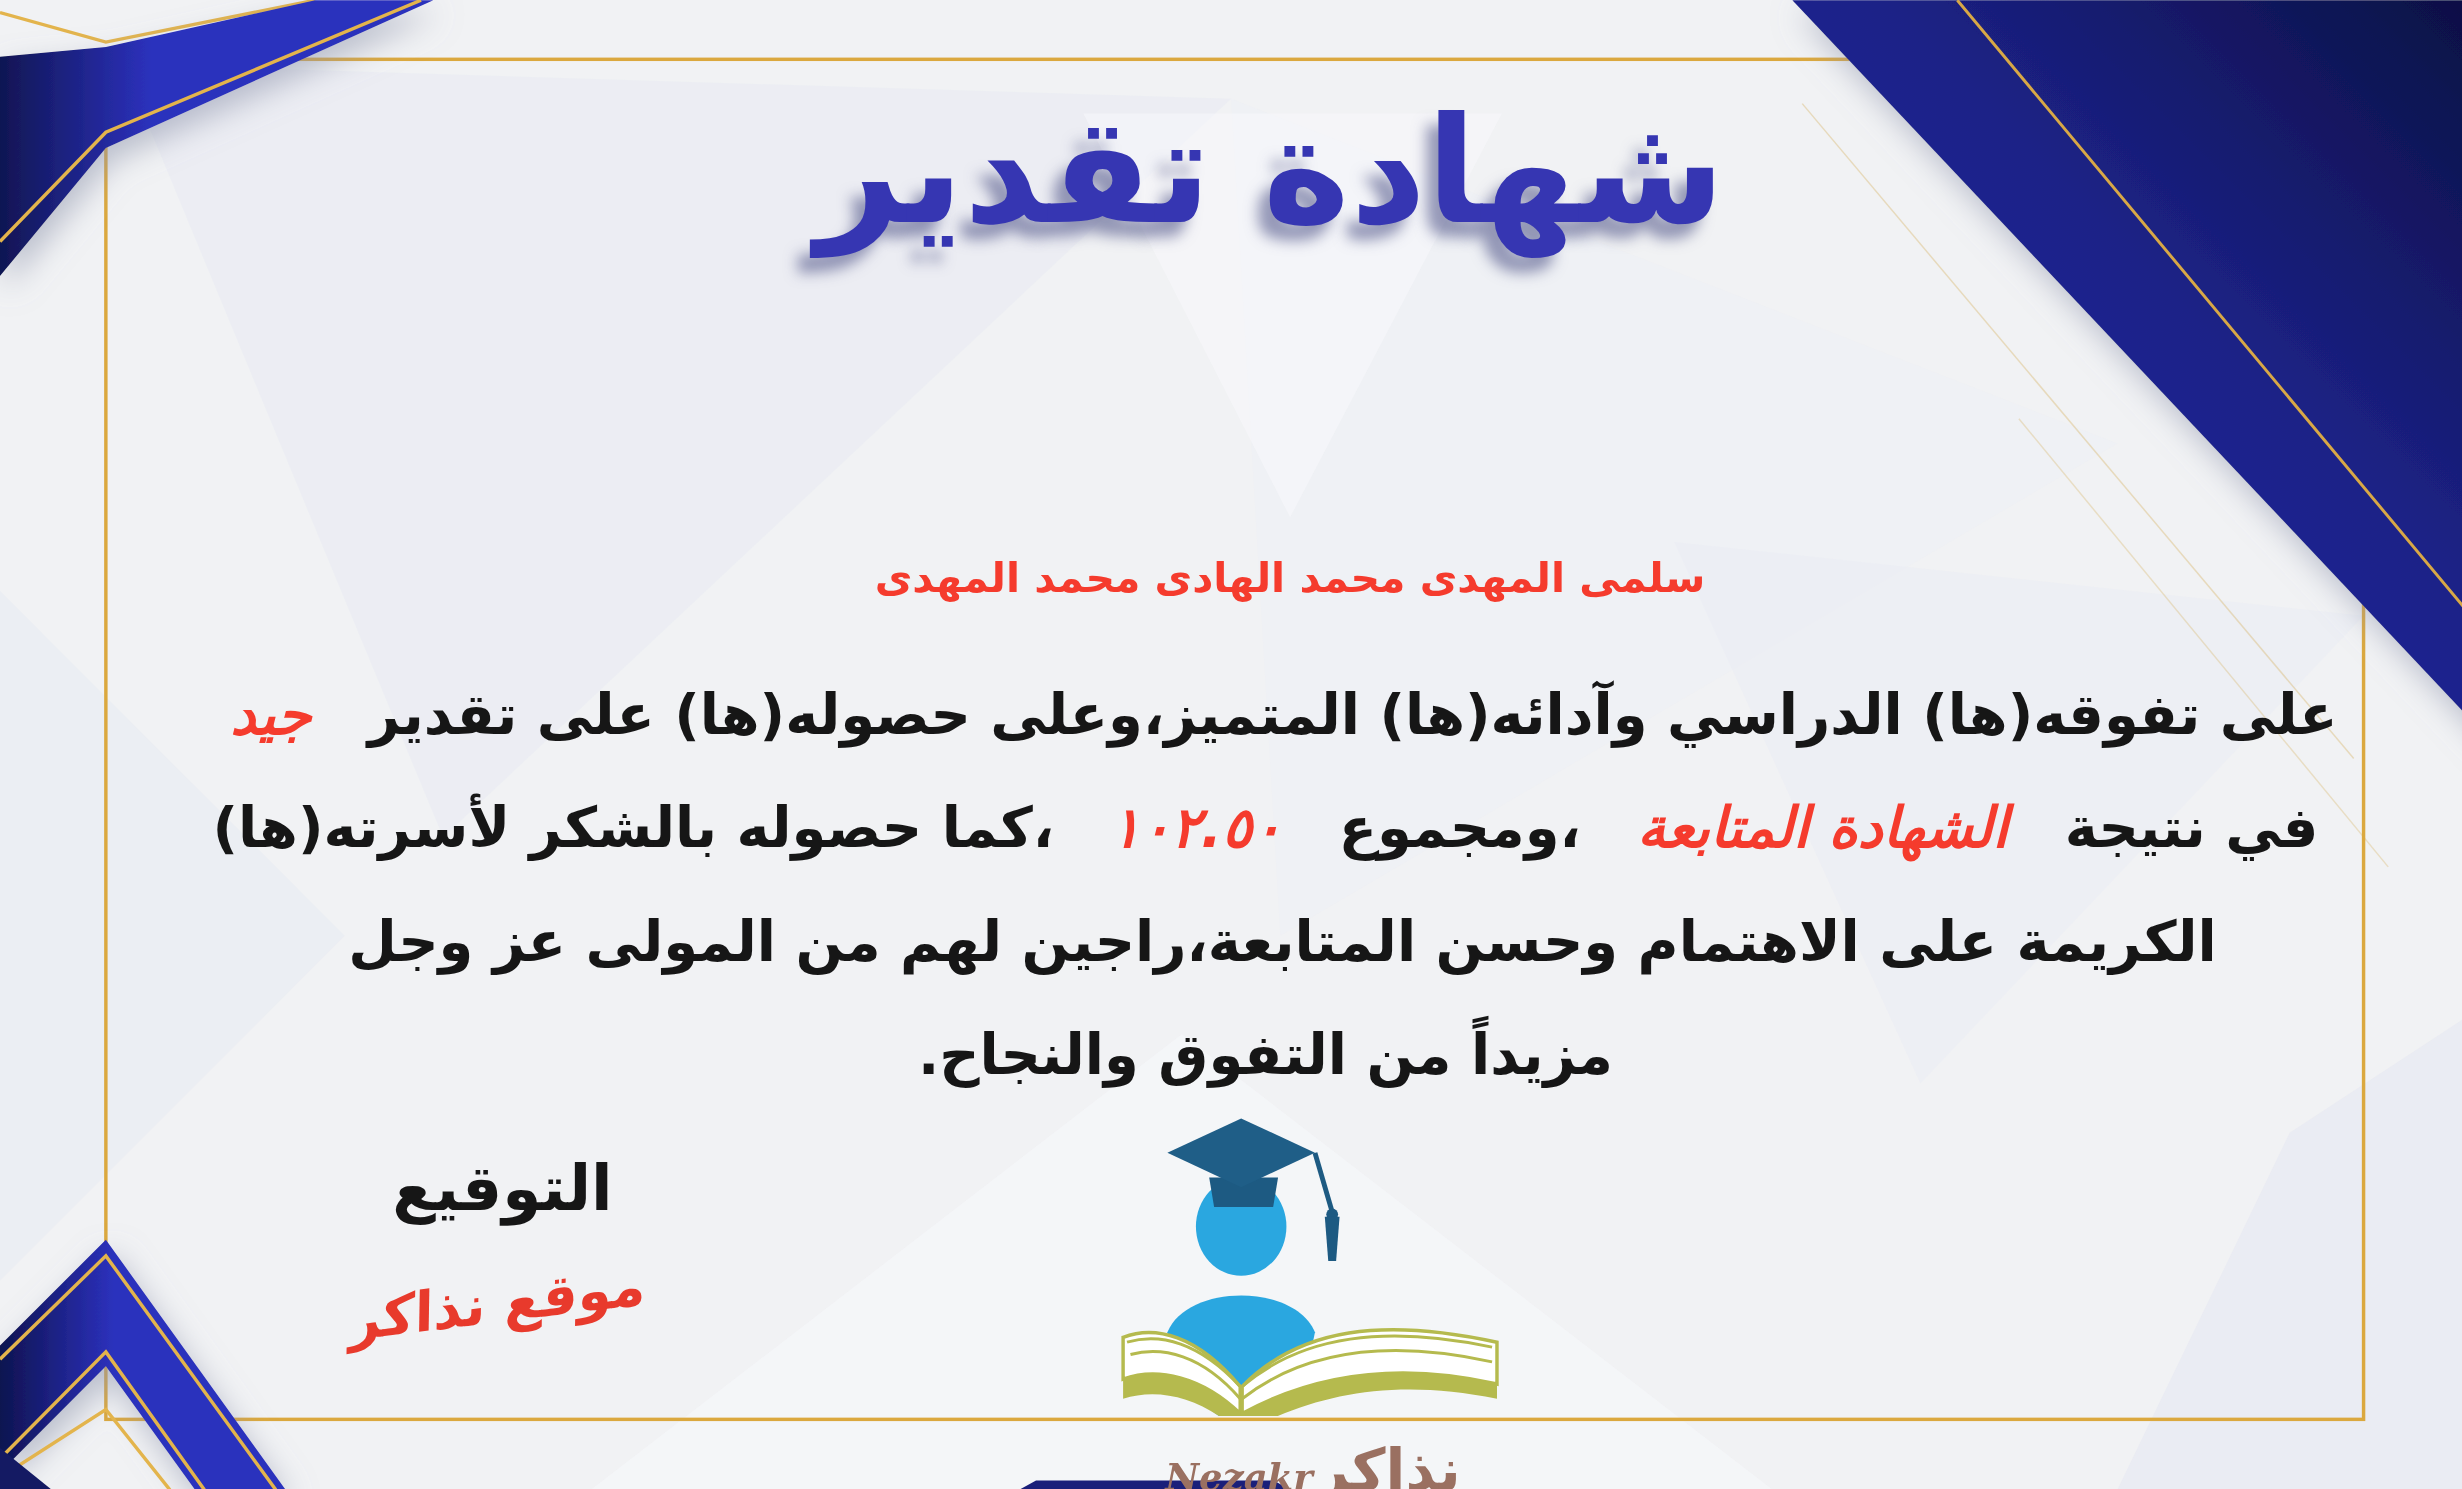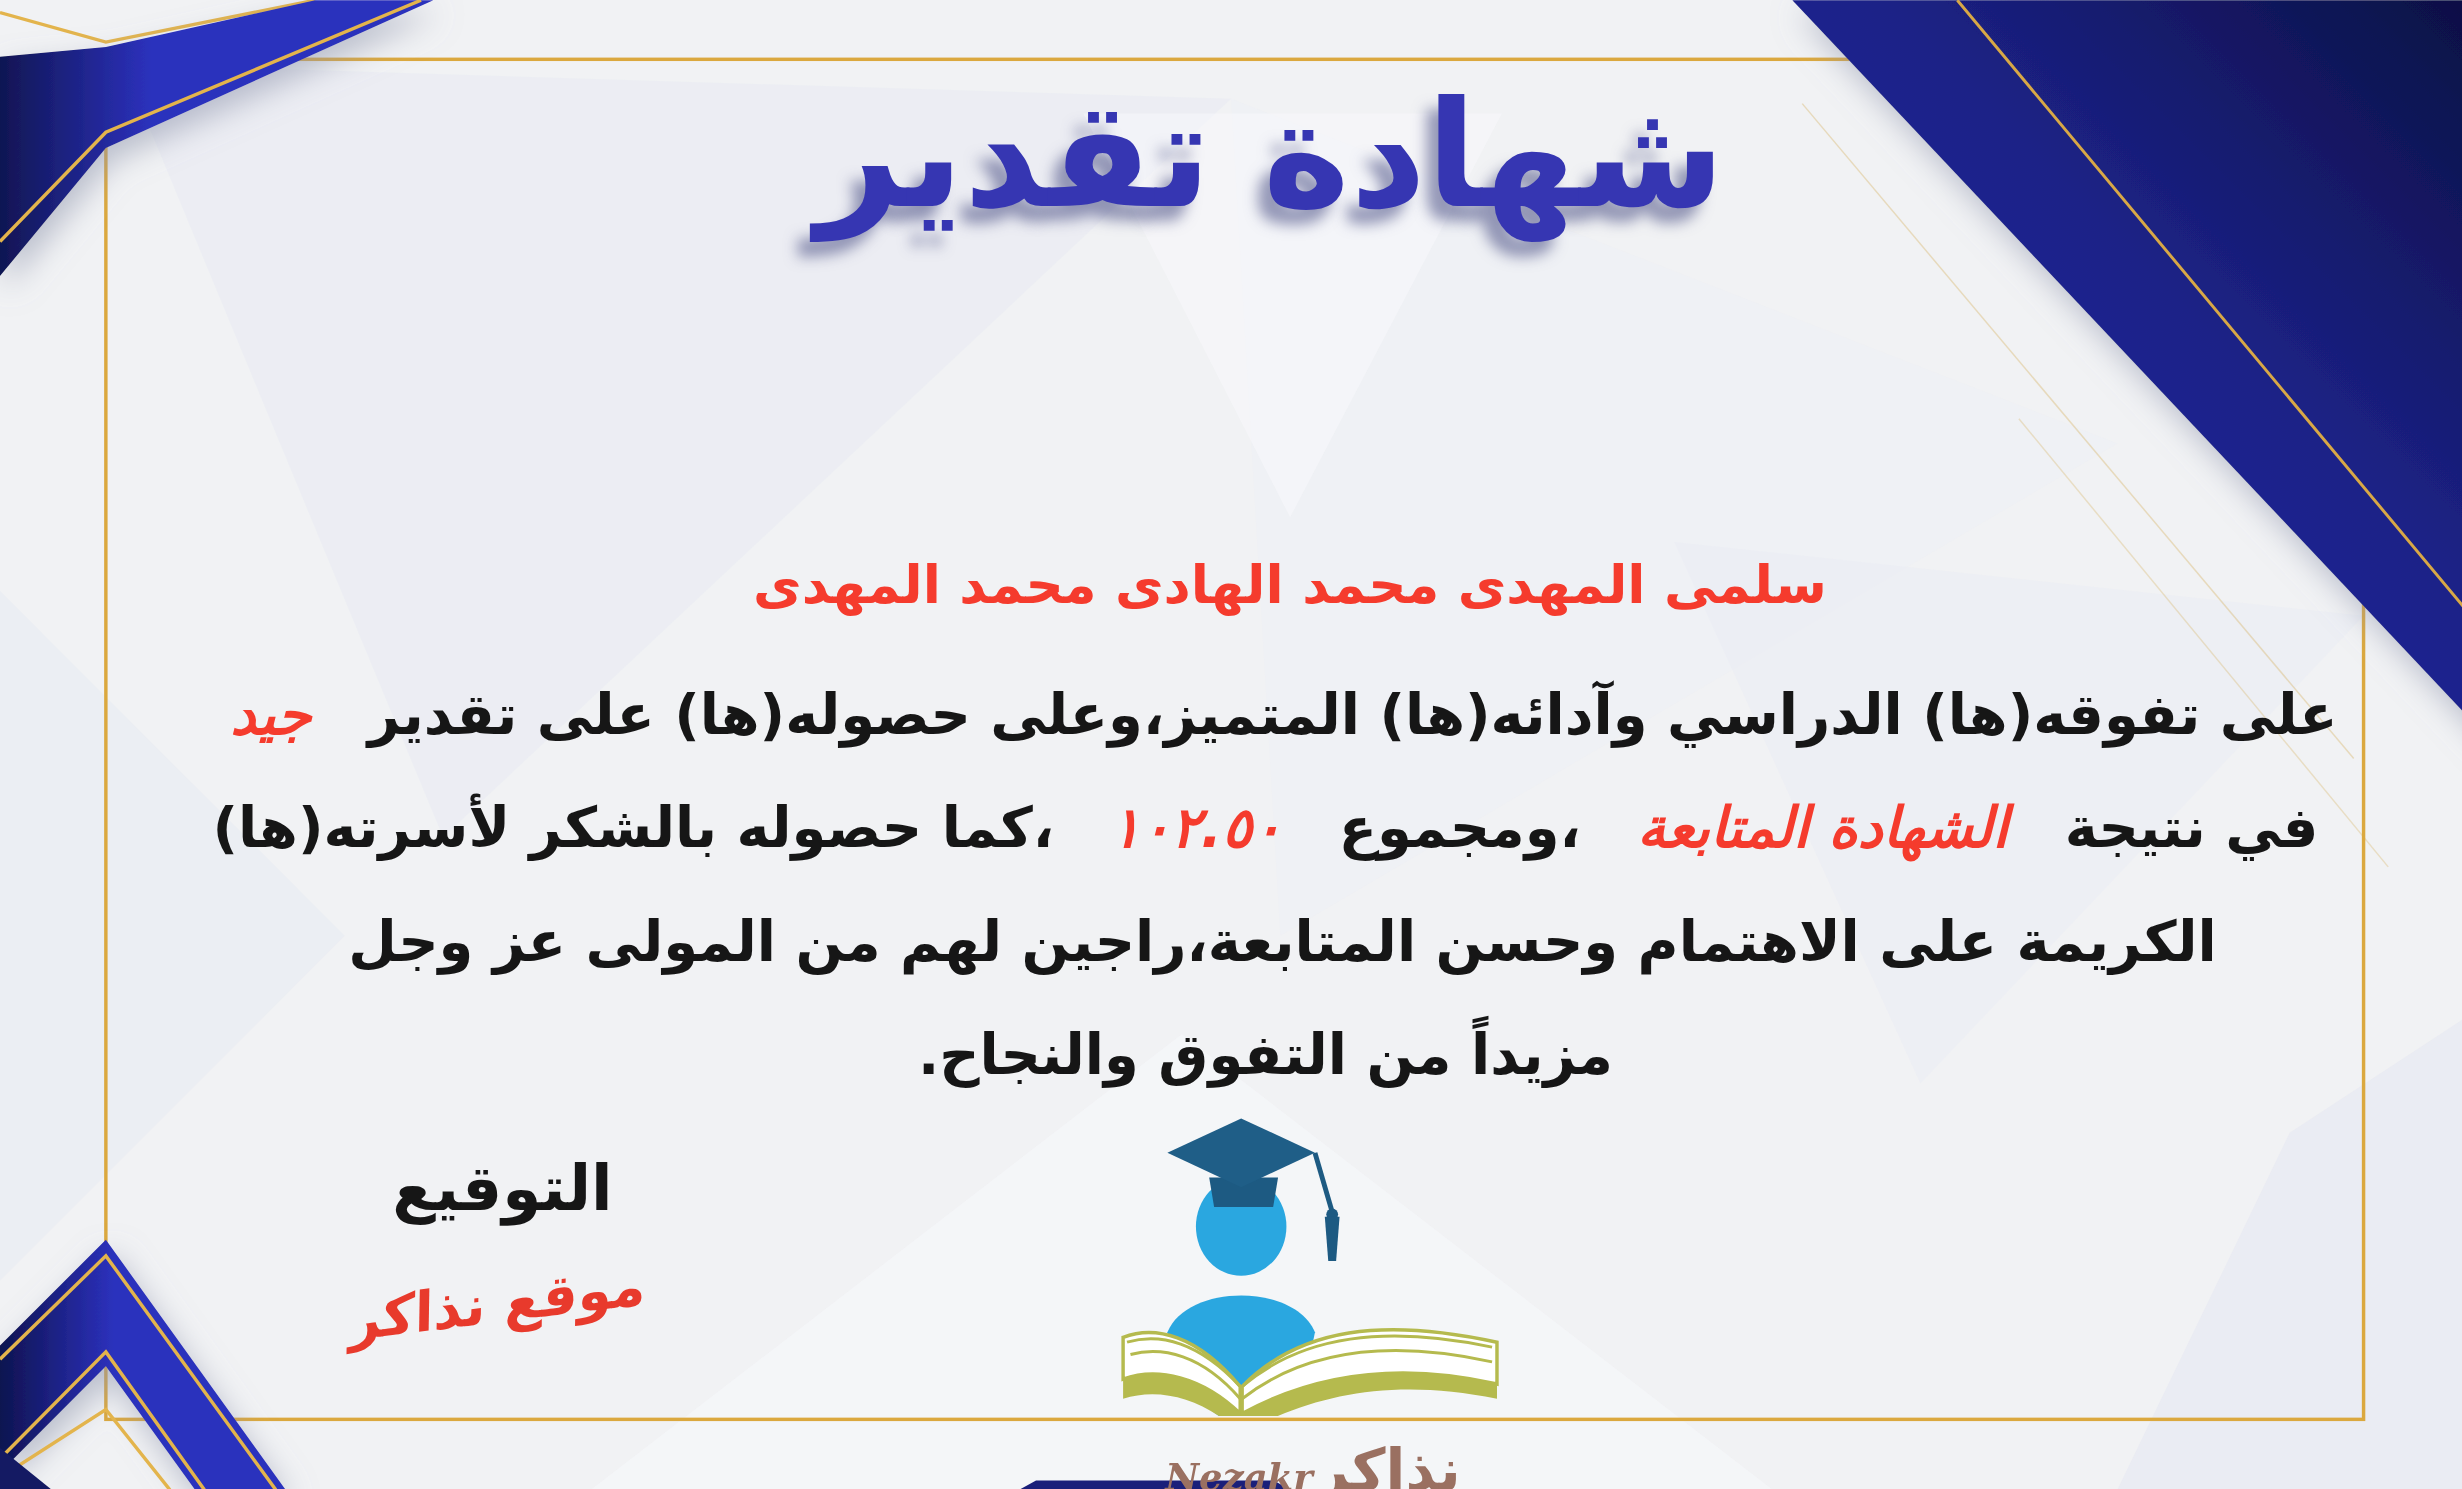--- a/index.html
+++ b/index.html
@@ -5,26 +5,26 @@
   html,body{margin:0;padding:0;}
   body{
     width:2628px;height:1490px;overflow:hidden;
     background:#f1f2f4;
     font-family:"DejaVu Sans",sans-serif;
   }
   #certificate{position:relative;width:2628px;height:1490px;overflow:hidden;}
   #bg-decor{position:absolute;left:0;top:0;width:2628px;height:1490px;display:block;}
   .txt{position:absolute;text-align:center;direction:rtl;color:#161616;font-weight:bold;white-space:nowrap;}
   .title{
-    left:581px;top:74px;width:1379px;
+    left:581px;top:90px;width:1379px;
     font-size:148px;line-height:1.1;color:#3636b2;
     text-shadow:-11.8px 14.8px 13.8px rgba(70,75,130,.55);
   }
   .intro{left:231px;top:436px;width:2118px;font-size:57px;}
-  .name {left:231px;top:554px;width:2118px;font-size:53px;color:#f53b2d;}
+  .name {left:231px;top:554px;width:2118px;font-size:41px;color:#f53b2d;}
   .l3{left:133px;top:682px;width:2265px;font-size:56px;}
   .l4{left:133px;top:795px;width:2265px;font-size:56px;}
   .l5{left:150px;top:909px;width:2265px;font-size:56px;}
   .l6{left:133px;top:1022px;width:2265px;font-size:56px;}
   .red-seg{color:#f53b2d;margin:2px 37px;font-style:italic;}
   .sig-label{left:345px;top:1152px;width:315px;font-size:63px;}
   .sig-script{
     left:276px;top:1271px;width:443px;font-size:55px;color:#e83a2c;
     transform:rotate(-7deg) skewX(-8deg);font-weight:bold;
   }

